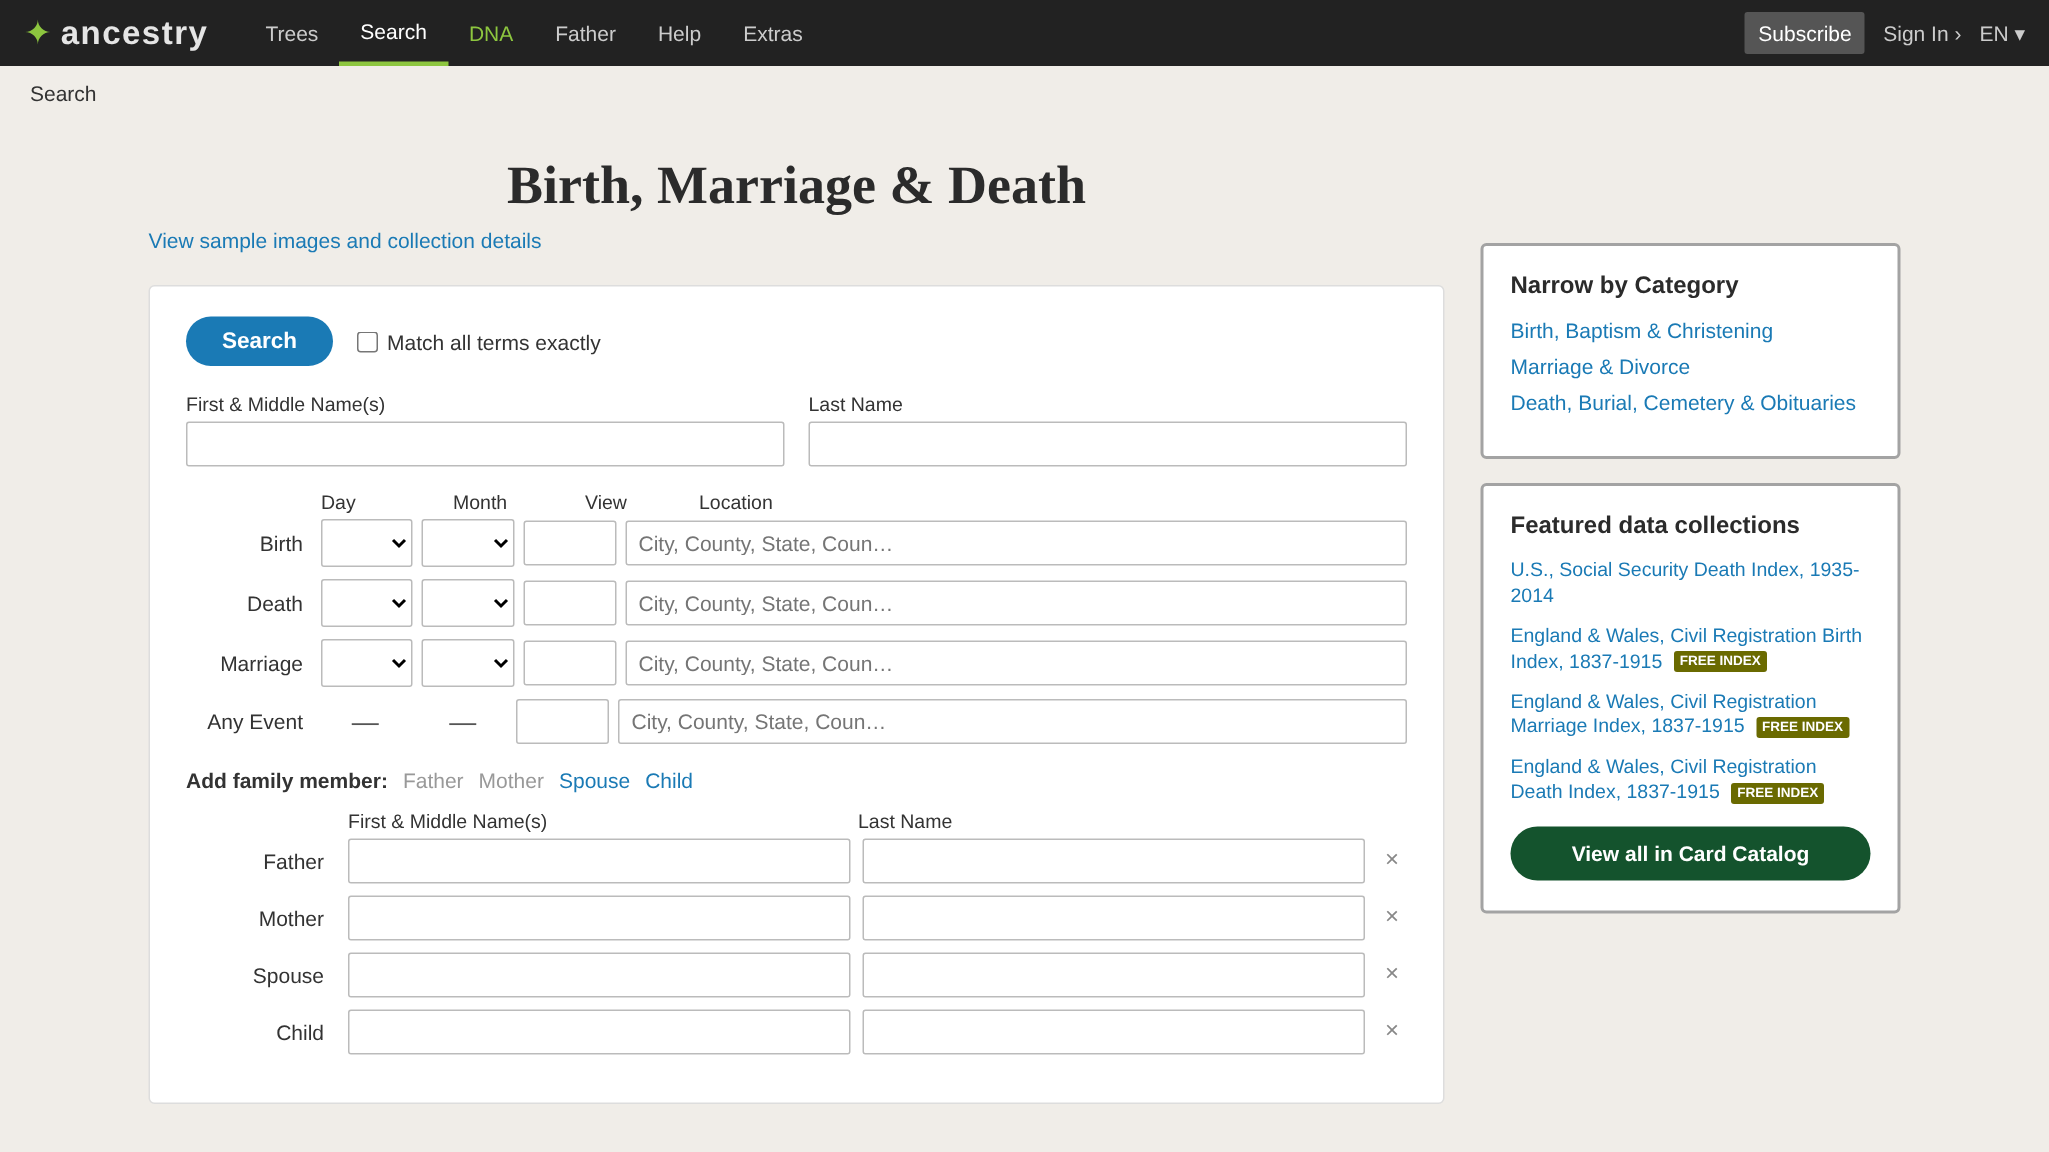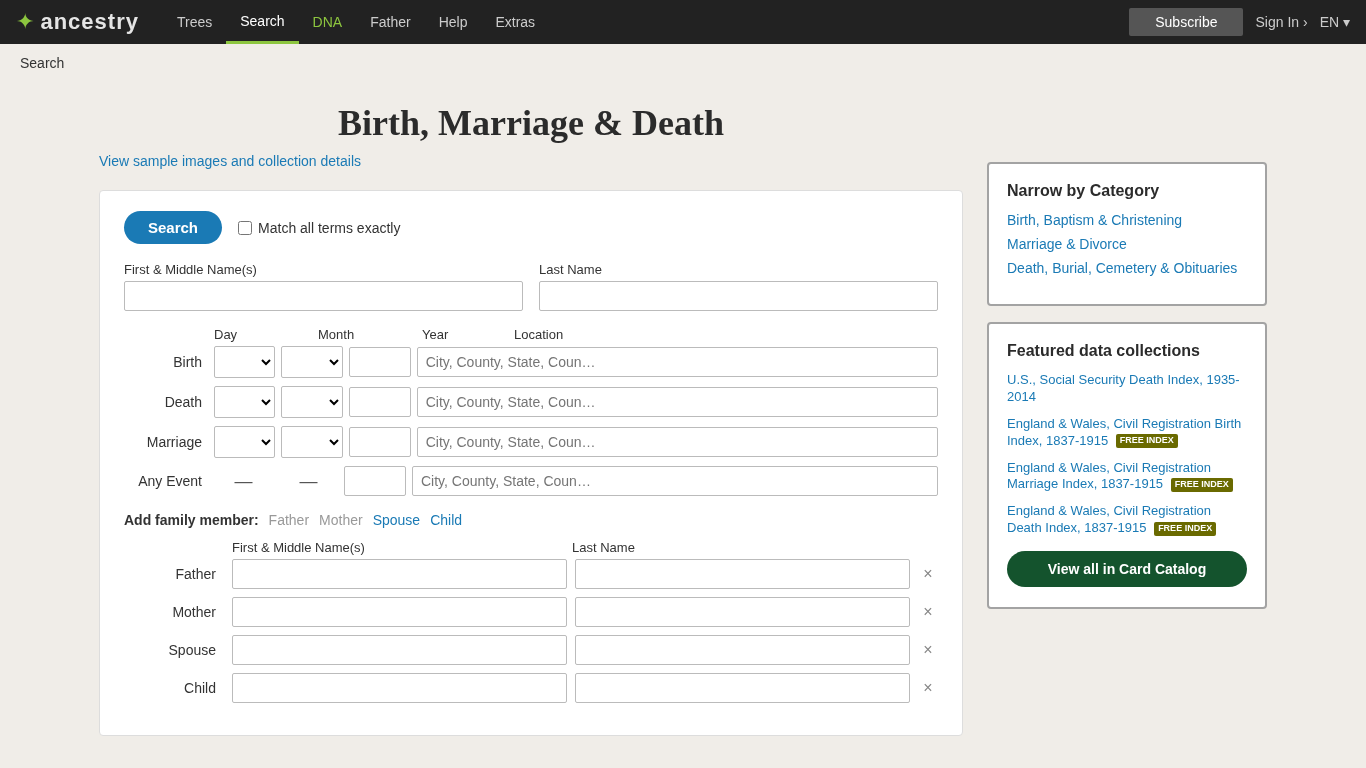--- a/index.html
+++ b/index.html
@@ -51,21 +51,21 @@
     }
     .nav-right {
       display: flex;
       align-items: center;
       gap: 12px;
     }
     .subscribe-btn {
       background: #555;
       color: #fff;
       border: none;
-      padding: 6px 26px;
+      padding: 6px 9px;
       font-size: 14px;
       cursor: pointer;
       border-radius: 2px;
     }
     .signin-link {
       color: #ccc;
       font-size: 14px;
       cursor: pointer;
       text-decoration: none;
     }
@@ -342,21 +342,21 @@
       font-weight: bold;
       text-decoration: none;
       width: 100%;
     }
 
     .col-header-row {
       display: flex;
       align-items: flex-start;
       padding-left: 90px;
       margin-bottom: 4px;
-      gap: 16px;
+      gap: 0;
     }
     .ch-day { width: 88px; font-size: 13px; color: #333; }
     .ch-month { width: 88px; font-size: 13px; color: #333; }
     .ch-year { width: 68px; font-size: 13px; color: #333; }
     .ch-loc { font-size: 13px; color: #333; padding-left: 8px; }
   </style>
 </head>
 <body>
 
 <nav>
@@ -408,21 +408,21 @@
         </div>
         <div class="name-col">
           <label class="field-label">Last Name</label>
           <input type="text" class="text-input" style="">
         </div>
       </div>
 
       <div class="col-header-row">
         <span class="ch-day">Day</span>
         <span class="ch-month">Month</span>
-        <span class="ch-year">Year</span>
+        <span class="ch-year">View</span>
         <span class="ch-loc">Location</span>
       </div>
 
       <div class="event-row">
         <span class="event-row-label">Birth</span>
         <div class="event-row-fields">
           <select class="select-input"><option></option></select>
           <select class="select-input"><option></option></select>
           <input type="text" class="year-input" style="">
           <input type="text" class="location-input" placeholder="City, County, State, Coun…" style="">

